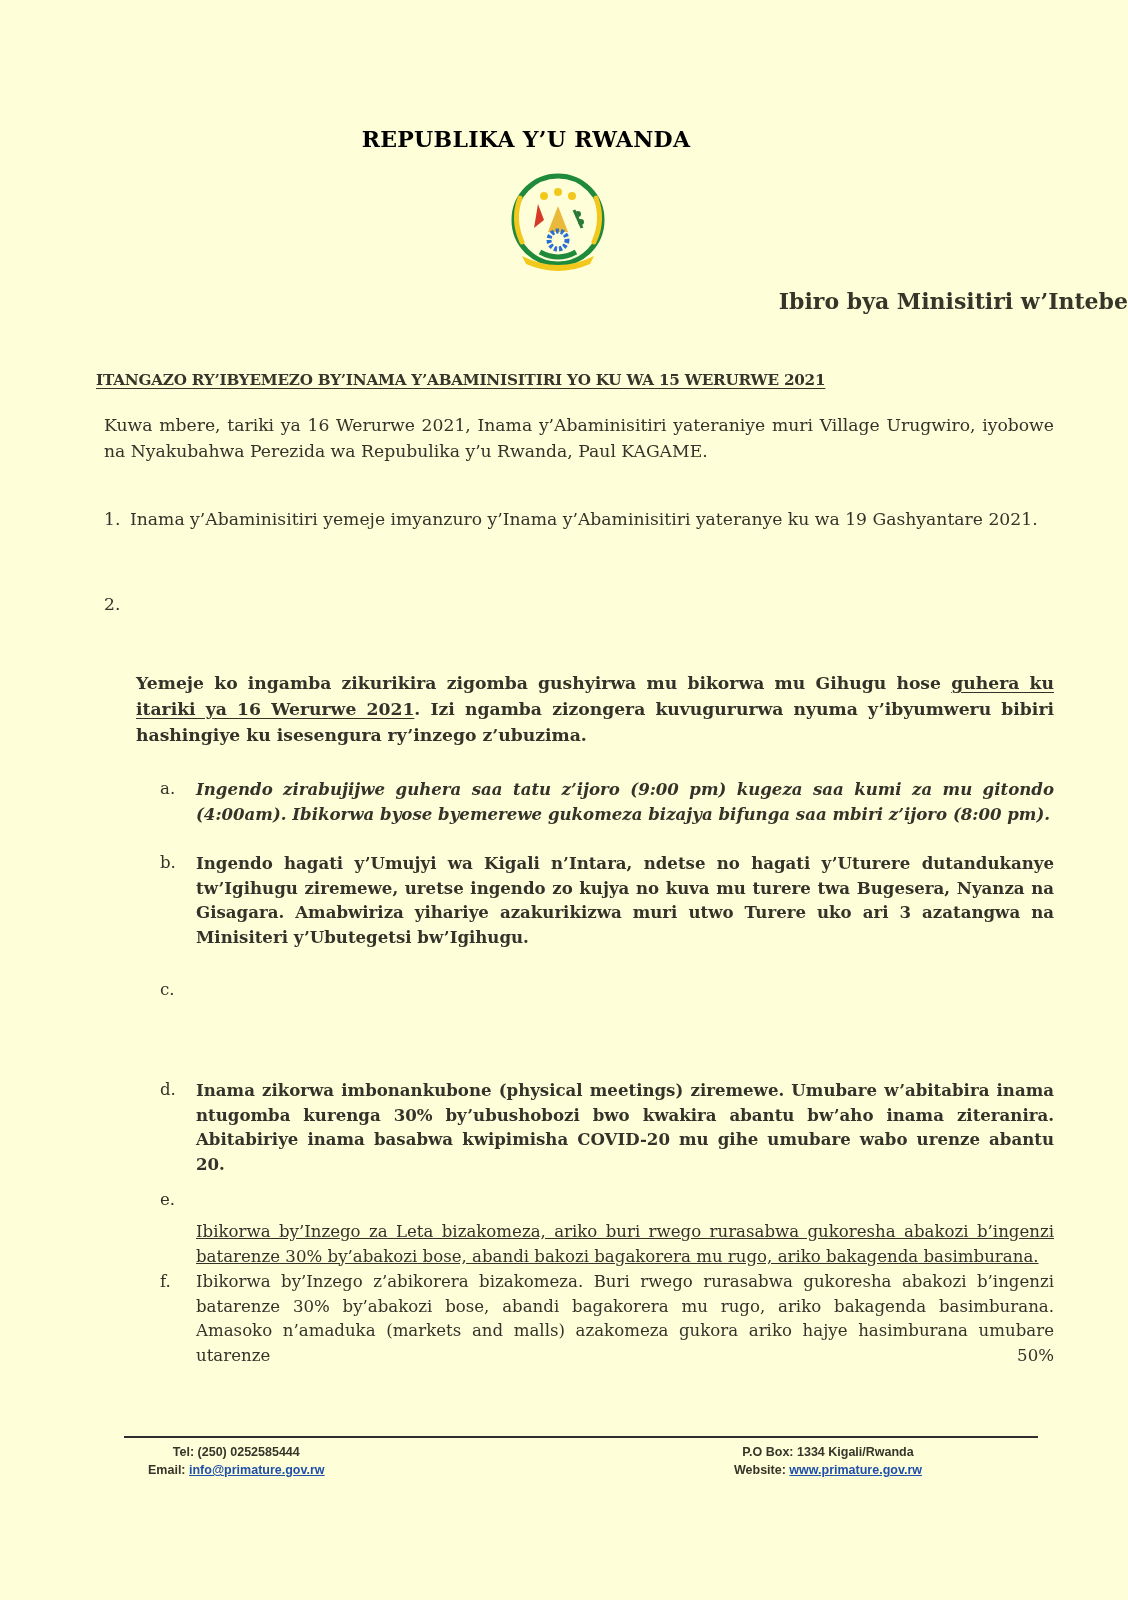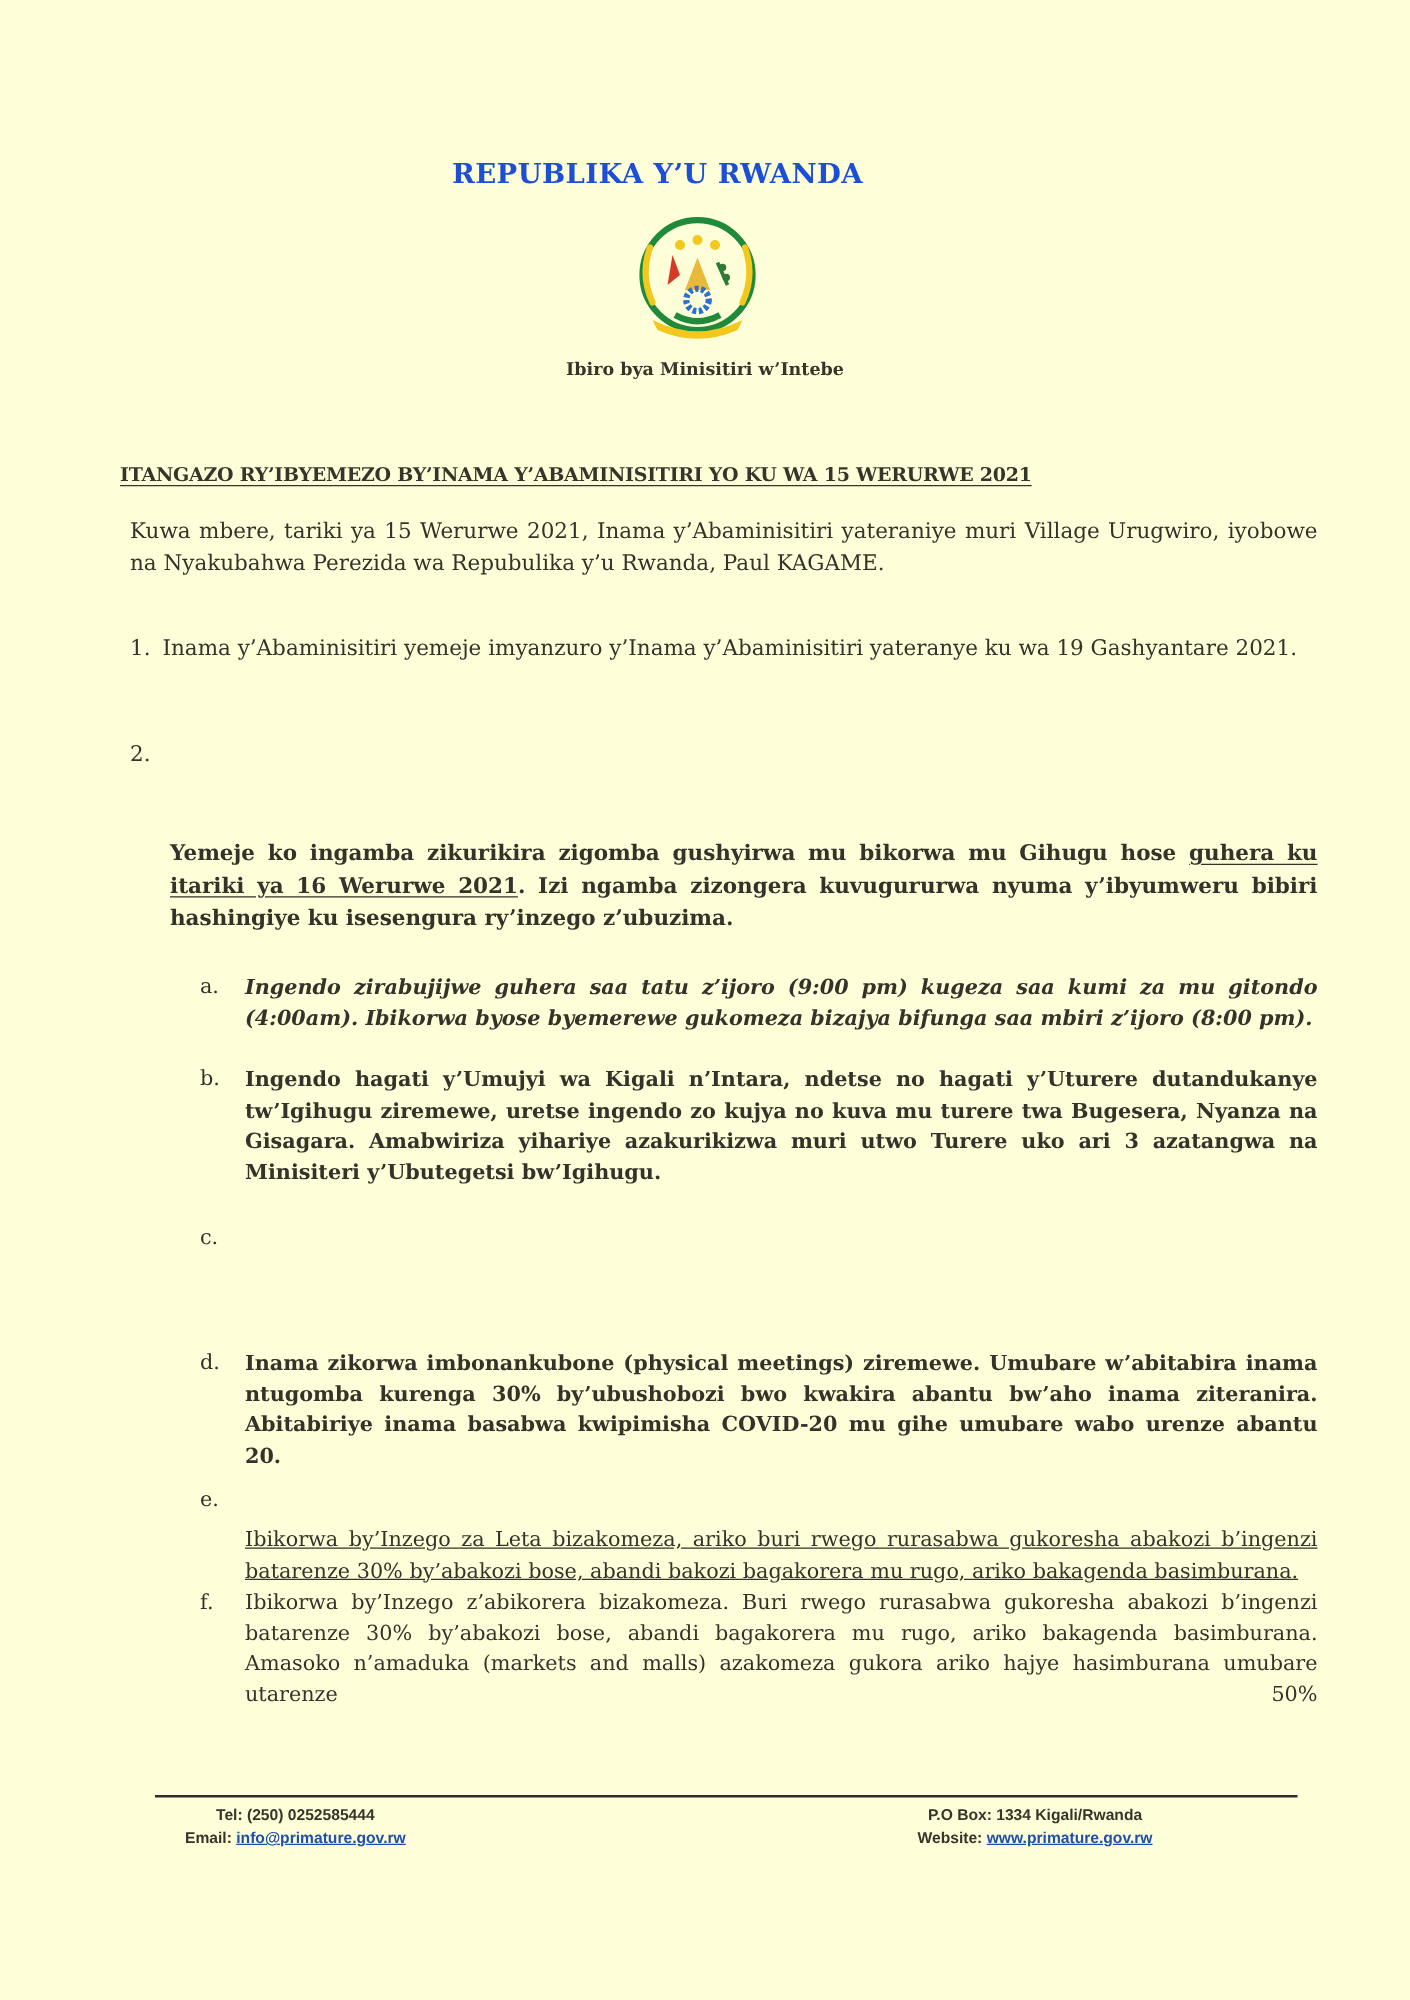--- a/index.html
+++ b/index.html
@@ -8,27 +8,27 @@
     background:#fefed9;
     color:#2e2e22;
     font-family:"DejaVu Serif", "Liberation Serif", serif;
     position:relative;
   }
   .page { position:absolute; left:0; top:0; width:1128px; height:1600px; }
 
   .republic {
     position:absolute; left:0; width:1052px; top:126px;
     text-align:center; font-family:"DejaVu Serif", serif;
-    font-weight:bold; font-size:22px; letter-spacing:0.3px; color:#1d4ed8;
+    font-weight:bold; font-size:22px; letter-spacing:0.3px; color:#000000;
   }
   .emblem { position:absolute; left:500px; top:170px; width:116px; height:106px; }
   .office {
     position:absolute; left:0; width:1128px; top:288px;
-    text-align:center; font-family:"DejaVu Serif", serif;
-    font-weight:bold; font-size:14px; color:#35352a;
+    text-align:right; font-family:"DejaVu Serif", serif;
+    font-weight:bold; font-size:22px; color:#35352a;
   }
   .title {
     position:absolute; left:96px; top:359px; width:940px;
     font-family:"DejaVu Serif", serif; font-weight:bold; font-size:15.2px;
     text-decoration:underline; text-underline-offset:3px; color:#35352a;
     white-space:nowrap; letter-spacing:-0.2px;margin-top:12px;
   }
   .para {
     position:absolute; left:104px; width:950px;
     font-family:"DejaVu Serif", serif; font-size:17.2px; line-height:26px;
@@ -72,21 +72,21 @@
     <circle cx="81" cy="52" r="3" fill="#2c7a35"></circle>
     <circle cx="58" cy="70" r="9" fill="none" stroke="#2b6fd0" stroke-width="5" stroke-dasharray="3 2"></circle>
     <path d="M22 86 Q58 104 94 86 L90 94 Q58 108 26 94 Z" fill="#f2c81d"></path>
     <path d="M40 82 Q58 92 76 82" fill="none" stroke="#1f8a3a" stroke-width="5"></path>
   </svg>
 
   <div class="office">Ibiro bya Minisitiri w’Intebe</div>
 
   <div class="title">ITANGAZO RY’IBYEMEZO BY’INAMA Y’ABAMINISITIRI YO KU WA 15 WERURWE 2021</div>
 
-  <div class="para" style="top:412px;">Kuwa mbere, tariki ya 15 Werurwe 2021, Inama y’Abaminisitiri yateraniye muri Village Urugwiro, iyobowe na Nyakubahwa Perezida wa Repubulika y’u Rwanda, Paul KAGAME.</div>
+  <div class="para" style="top:412px;">Kuwa mbere, tariki ya 16 Werurwe 2021, Inama y’Abaminisitiri yateraniye muri Village Urugwiro, iyobowe na Nyakubahwa Perezida wa Repubulika y’u Rwanda, Paul KAGAME.</div>
 
   <div class="num" style="top:506px;">1.</div>
   <div class="para" style="top:506px; left:130px; width:924px;">Inama y’Abaminisitiri yemeje imyanzuro y’Inama y’Abaminisitiri yateranye ku wa 19 Gashyantare 2021.</div>
 
   <div class="num" style="top:591px;">2.</div>
 
   <div class="para bold" style="top:670px; left:136px; width:918px;"><span>Yemeje ko ingamba zikurikira zigomba gushyirwa mu bikorwa mu Gihugu hose </span><span class="ul">guhera ku itariki ya 16 Werurwe 2021</span><span>. Izi ngamba zizongera kuvugururwa nyuma y’ibyumweru bibiri hashingiye ku isesengura ry’inzego z’ubuzima.</span></div>
 
   <div class="item-letter" style="top:777px;">a.</div>
   <div class="item-text bold" style="top:777px;font-style:italic;">Ingendo zirabujijwe guhera saa tatu z’ijoro (9:00 pm) kugeza saa kumi za mu gitondo (4:00am). Ibikorwa byose byemerewe gukomeza bizajya bifunga saa mbiri z’ijoro (8:00 pm).</div>

